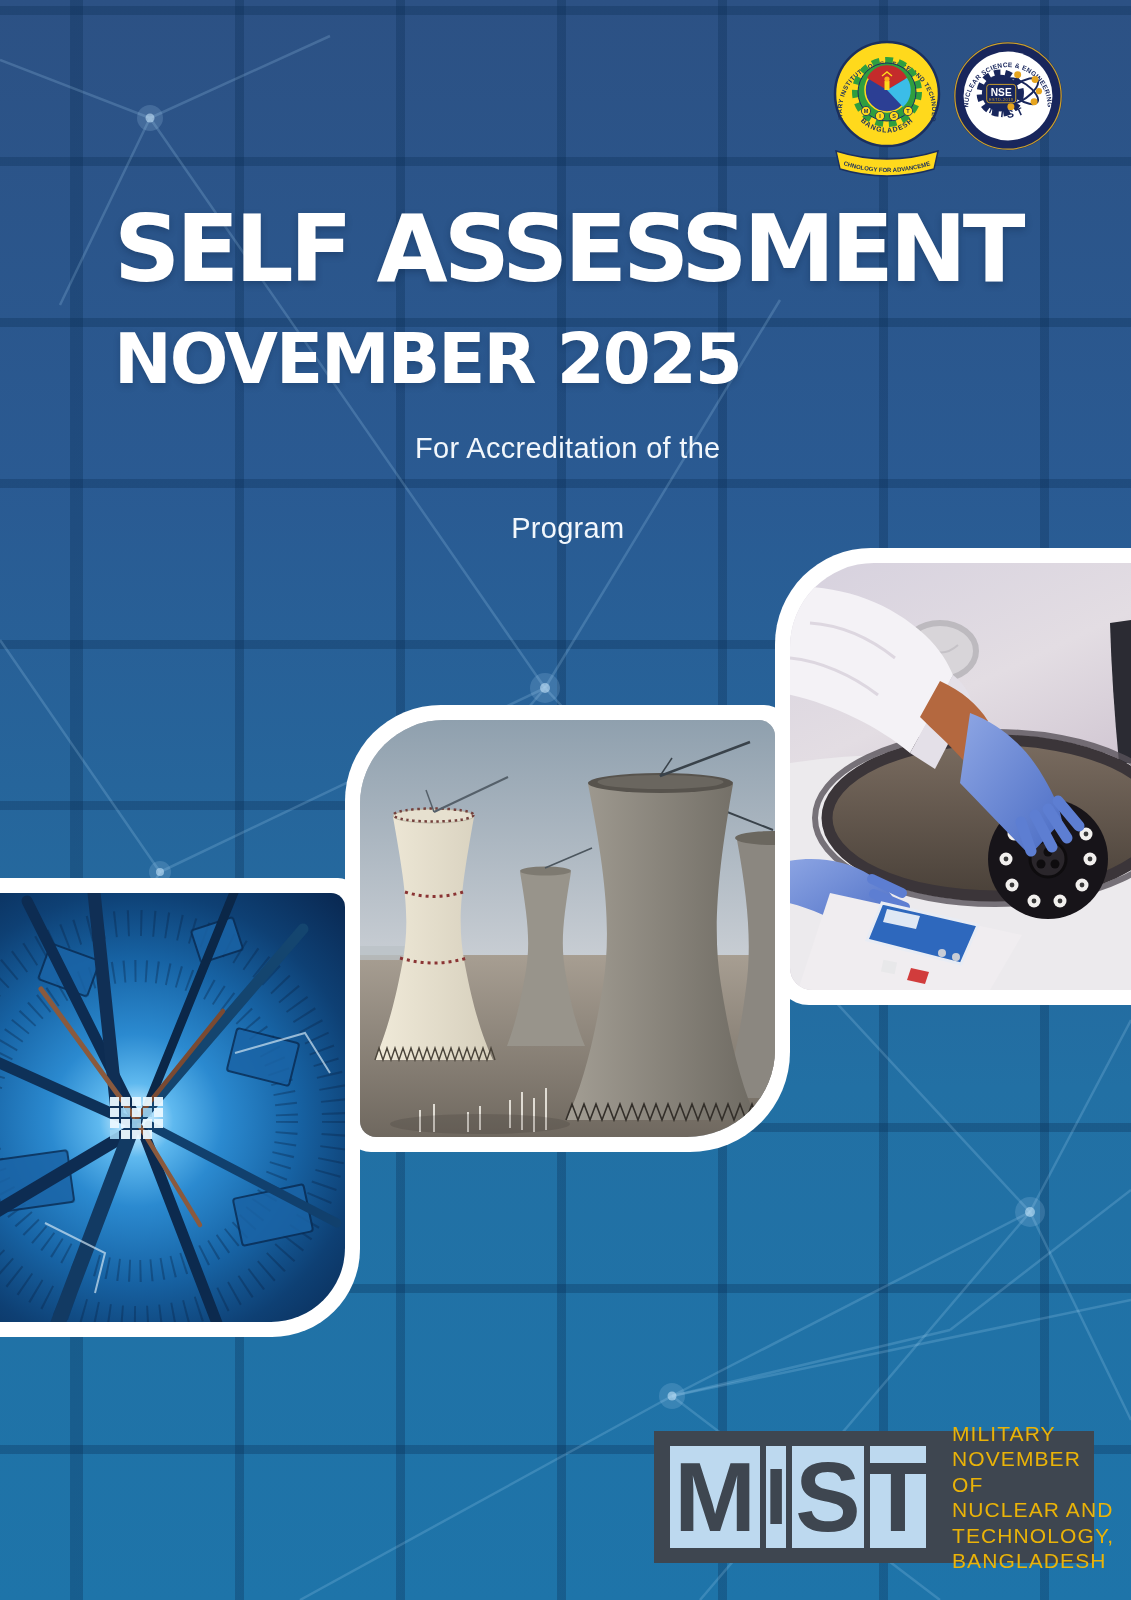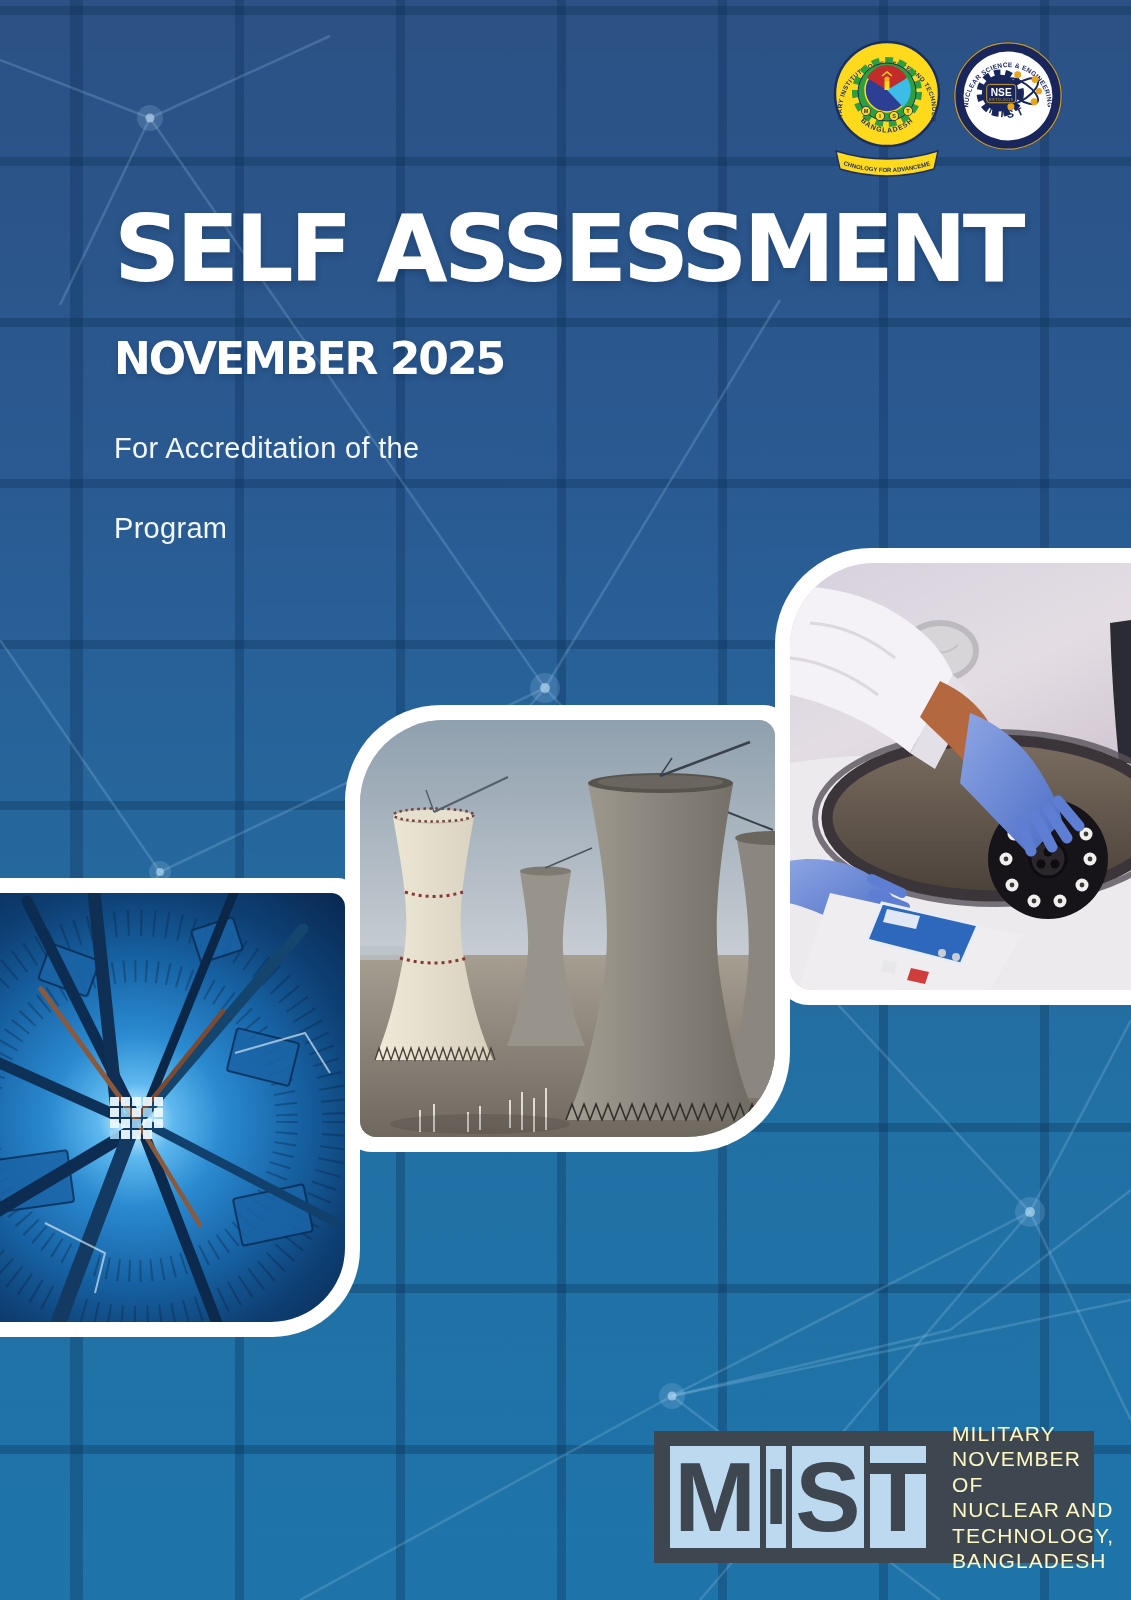--- a/index.html
+++ b/index.html
@@ -22,38 +22,38 @@
       background:radial-gradient(circle at 42% 53%, #ffffff 0%, #c9ecff 3.5%, #5fb9ef 12%, #2b8ad0 28%, #1763a4 52%, #0e4074 74%, #092750 100%);}
   .frame-towers{left:345px;top:705px;width:445px;height:447px;border-radius:96px 26px 100px 26px;}
   .frame-towers .photo{border-radius:84px 16px 88px 16px;background:#aeb6bf;}
   .frame-lab{left:775px;top:548px;width:386px;height:457px;border-radius:96px 0 0 34px;}
   .frame-lab .photo{border-radius:84px 0 0 22px;
       background:linear-gradient(155deg,#d6d1de 0%,#e3dde3 35%,#cdc2cf 65%,#b2a7ba 100%);}
   
   #titleblock{position:absolute;left:114px;top:204px;z-index:3;color:#fff;}
   .title-line{font-family:"DejaVu Sans",sans-serif;font-weight:bold;font-size:92px;line-height:92px;
       letter-spacing:-4px;text-shadow:0 3px 7px rgba(10,30,60,.30);white-space:nowrap;}
-  #date{font-family:"DejaVu Sans",sans-serif;font-weight:bold;font-size:44px;line-height:66px;
+  #date{font-family:"DejaVu Sans",sans-serif;font-weight:bold;font-size:69px;line-height:66px;
       letter-spacing:-2px;margin-top:30px;text-shadow:0 3px 6px rgba(10,30,60,.25);}
   #subtitle{margin-top:36px;font-size:29px;line-height:40px;font-weight:400;letter-spacing:.3px;
-      color:#f2f7fc;white-space:pre-wrap;}
+      color:#f2f7fc;white-space:pre-wrap;text-align:center;}
   
   .seal{position:absolute;z-index:3;}
   #mist-seal{left:826px;top:36px;width:122px;height:146px;}
   #nse-seal{left:950px;top:38px;width:116px;height:116px;}
   
   #footer-logo{position:absolute;left:654px;top:1431px;width:440px;height:132px;background:#3e4650;
       z-index:3;display:flex;align-items:center;padding:0 16px;box-sizing:border-box;gap:13px;}
   #wordmark{display:flex;gap:6px;height:102px;}
   .wm-panel{background:#bdd9ef;color:#3e4650;font-family:"Liberation Sans",sans-serif;font-weight:900;
       font-size:98px;line-height:98px;text-align:center;overflow:hidden;display:flex;
       align-items:center;justify-content:center;}
   .wm-m{width:90px;} .wm-i{width:20px;font-size:80px;} .wm-s{width:72px;} .wm-t{width:56px;}
   #footer-divider{width:2px;height:98px;background:#bdd9ef;opacity:.85;}
-  #footer-name{color:#fef9c3;font-size:21px;line-height:25.5px;letter-spacing:1.1px;font-weight:400;}
+  #footer-name{color:#eab308;font-size:21px;line-height:25.5px;letter-spacing:1.1px;font-weight:400;}
 </style>
 </head>
 <body>
 
 <div id="page">
 
   <div id="grid"></div>
 
   <svg id="net" viewBox="0 0 1131 1600" preserveAspectRatio="none">
     <g stroke="rgba(175,218,250,0.20)" stroke-width="2.5" fill="none">

